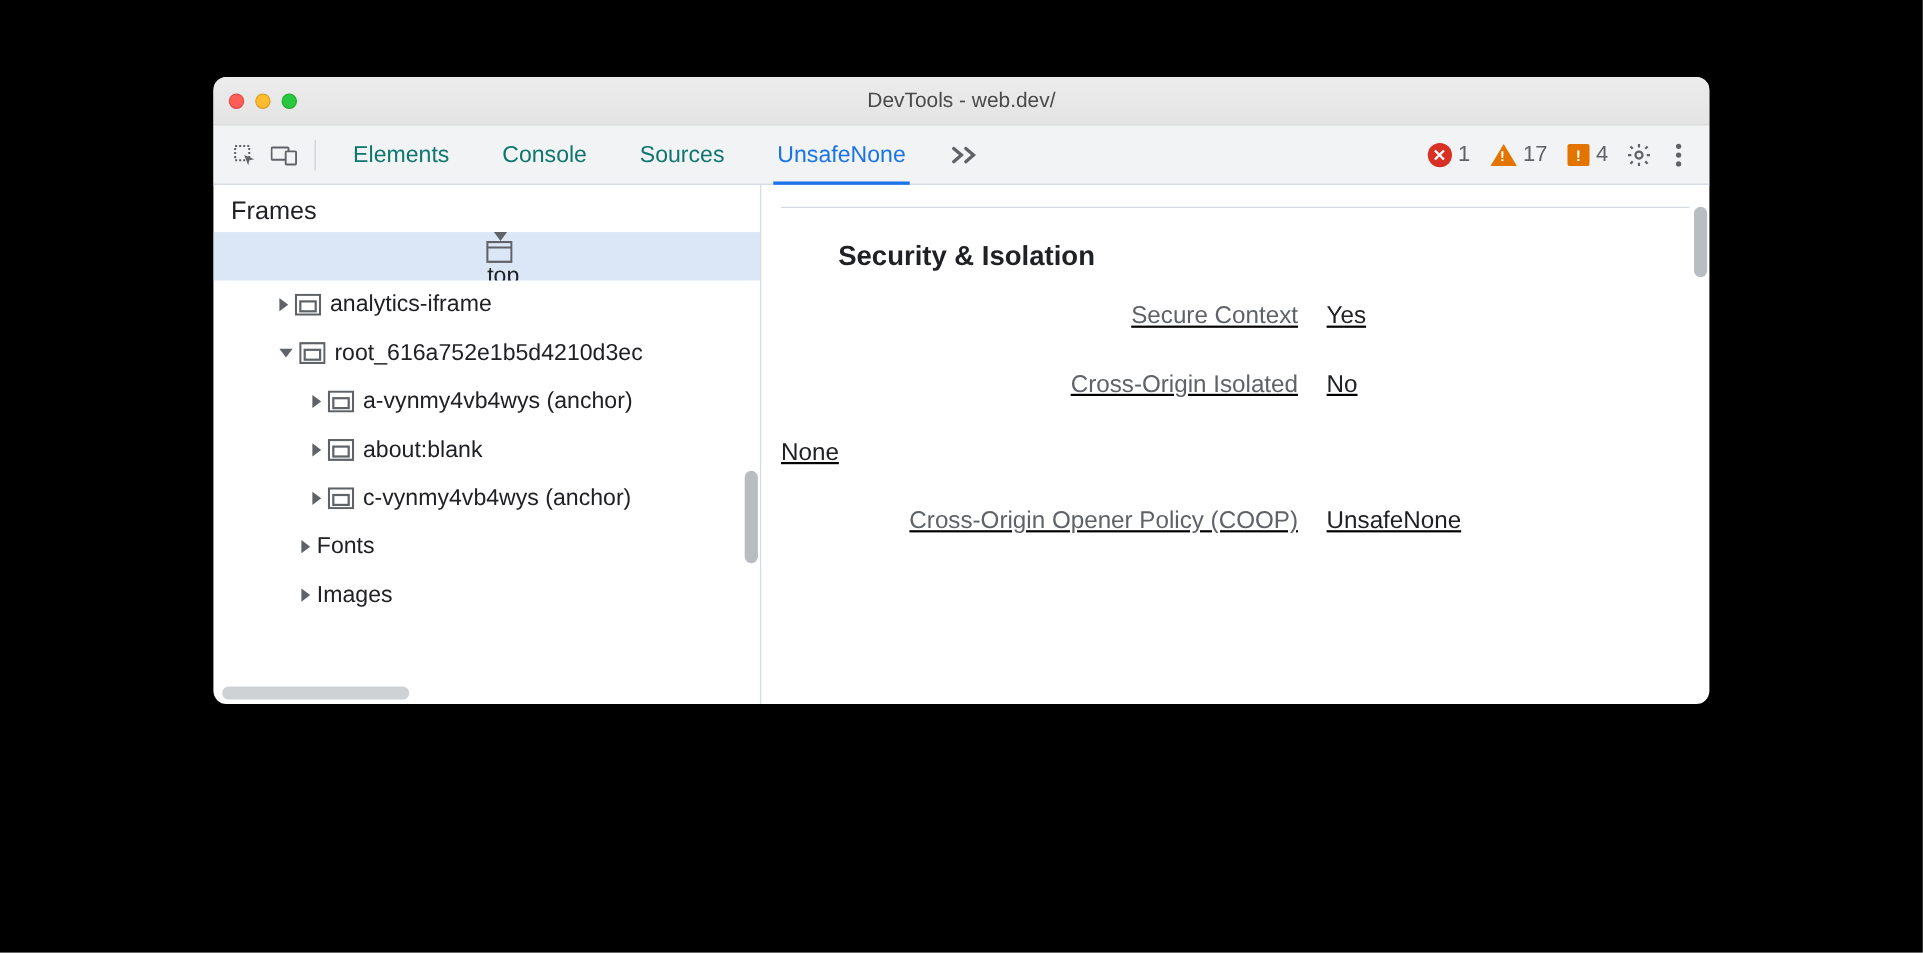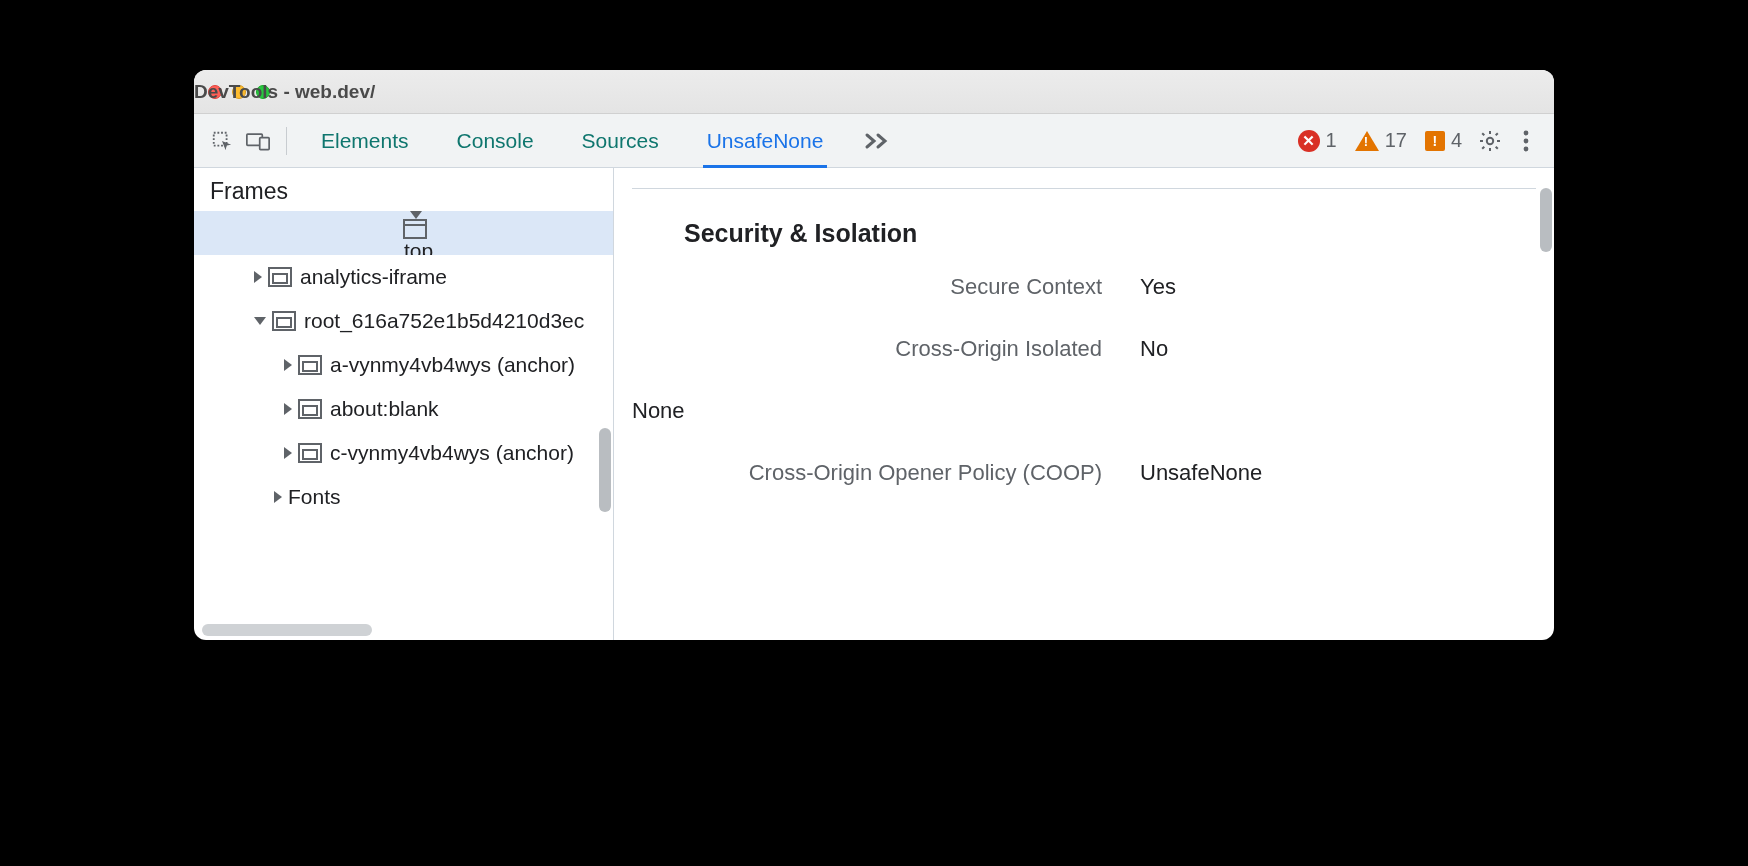--- a/index.html
+++ b/index.html
@@ -32,22 +32,22 @@
     padding: 0 14px;
     position: relative;
     border-bottom: 1px solid #d0d0d0;
   }
   .traffic { display: flex; gap: 10px; }
   .tl { width: 14px; height: 14px; border-radius: 50%; }
   .tl.red { background: #ff5f57; border: 1px solid #e0443e; }
   .tl.yellow { background: #febc2e; border: 1px solid #d89c22; }
   .tl.green { background: #28c840; border: 1px solid #1aab29; }
   .title {
-    position: absolute; left: 0; right: 0; text-align: left;
-    font-size: 19px; font-weight: 700; color: #4a4a4a;
+    position: absolute; left: 0; right: 0; text-align: center;
+    font-size: 19px; font-weight: 400; color: #4a4a4a;
   }
   
   .toolbar {
     height: 54px;
     background: #f1f3f4;
     border-bottom: 1px solid #d0d7de;
     display: flex;
     align-items: center;
     padding: 0 10px;
     gap: 0;
@@ -91,21 +91,21 @@
   }
   .square-issue {
     width: 20px; height: 20px; background: #e37400; border-radius: 2px;
     color:#fff; display:flex; align-items:center; justify-content:center;
     font-size: 14px; font-weight: bold;
   }
   .gear, .kebab { width: 36px; height: 36px; display:flex; align-items:center; justify-content:center; color:#5f6368; cursor:pointer; }
   
   .body { flex: 1; display: flex; min-height: 0; }
   .sidebar {
-    width: 420px; border-right: 1px solid #d0d7de;
+    width: 498px; border-right: 1px solid #d0d7de;
     display: flex; flex-direction: column; position: relative;
     overflow: hidden;
     justify-content: flex-end;
   }
   .sidebar-title {
     padding: 10px 16px 6px 16px; font-size: 23px; color: #202124; font-weight: 400;
   }
   .tree { flex: 1; overflow: hidden; font-size: 21px; color: #202124; }
   .treerow {
     display: flex; align-items: center; height: 44px; padding-left: 0; cursor: pointer;
@@ -136,21 +136,21 @@
     margin: 20px 18px 0 18px;
     border-top: 1px solid #d0d7de;
     padding-top: 30px;
     height: 100%;
   }
   .section-title {
     font-size: 25px; font-weight: 700; color: #202124; margin: 0 0 26px 52px;
   }
   .kv-row {
     display: grid; grid-template-columns: 470px 1fr;
-    gap: 38px; align-items: center; margin-bottom: 36px;
+    gap: 26px; align-items: center; margin-bottom: 36px; text-decoration: underline;
   }
   .kv-key { text-align: right; color: #5f6368; font-size: 22px; }
   .kv-val { color: #202124; font-size: 22px; }
   .detail-scroll-thumb {
     position: absolute; right: 2px; top: 20px; width: 12px; height: 64px;
     background: #b9bdc1; border-radius: 6px;
   }
 </style>
 </head>
 <body>
@@ -292,20 +292,24 @@
               </svg>
           </span>
           <span>c-vynmy4vb4wys (anchor)</span>
         </div>
 
         <div class="treerow ind-2b">
           <span class="arrow right"></span>
           <span>Fonts</span>
         </div>
 
+        <div class="treerow ind-2b">
+          <span class="arrow right"></span>
+          <span>Images</span>
+        </div>
 
       </div>
       <div class="sidebar-scroll-thumb"></div>
       <div class="sb-hscroll"></div>
     </div>
 
     <div class="detail">
       <div class="detail-inner">
         <div class="section-title">Security &amp; Isolation</div>
 

